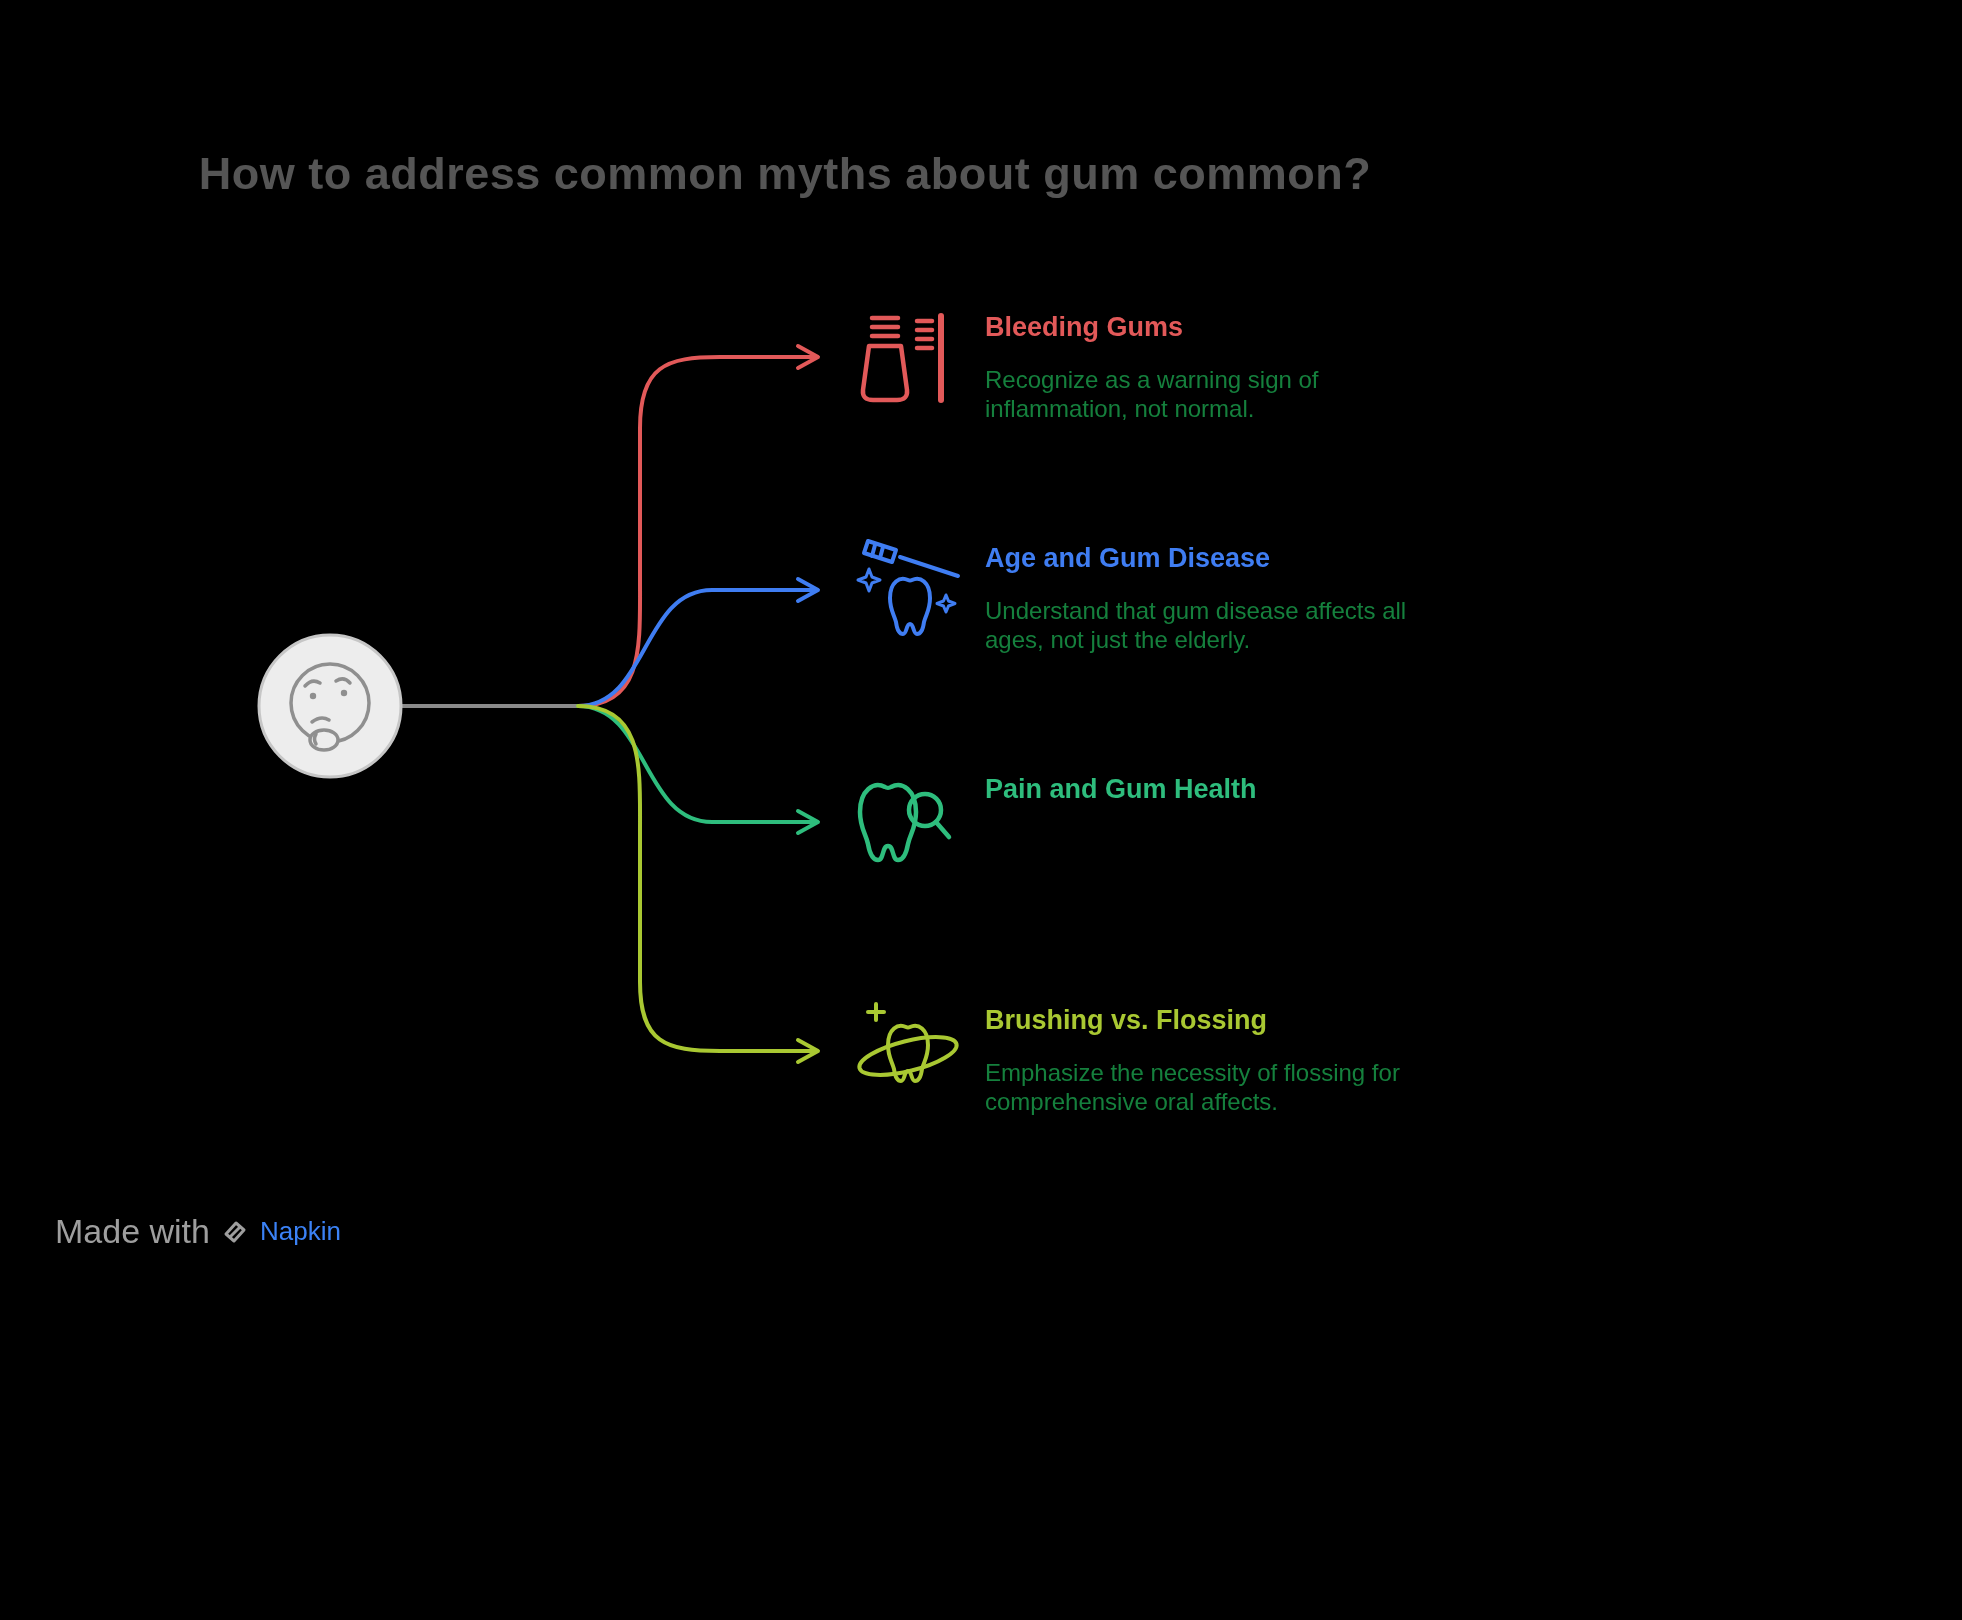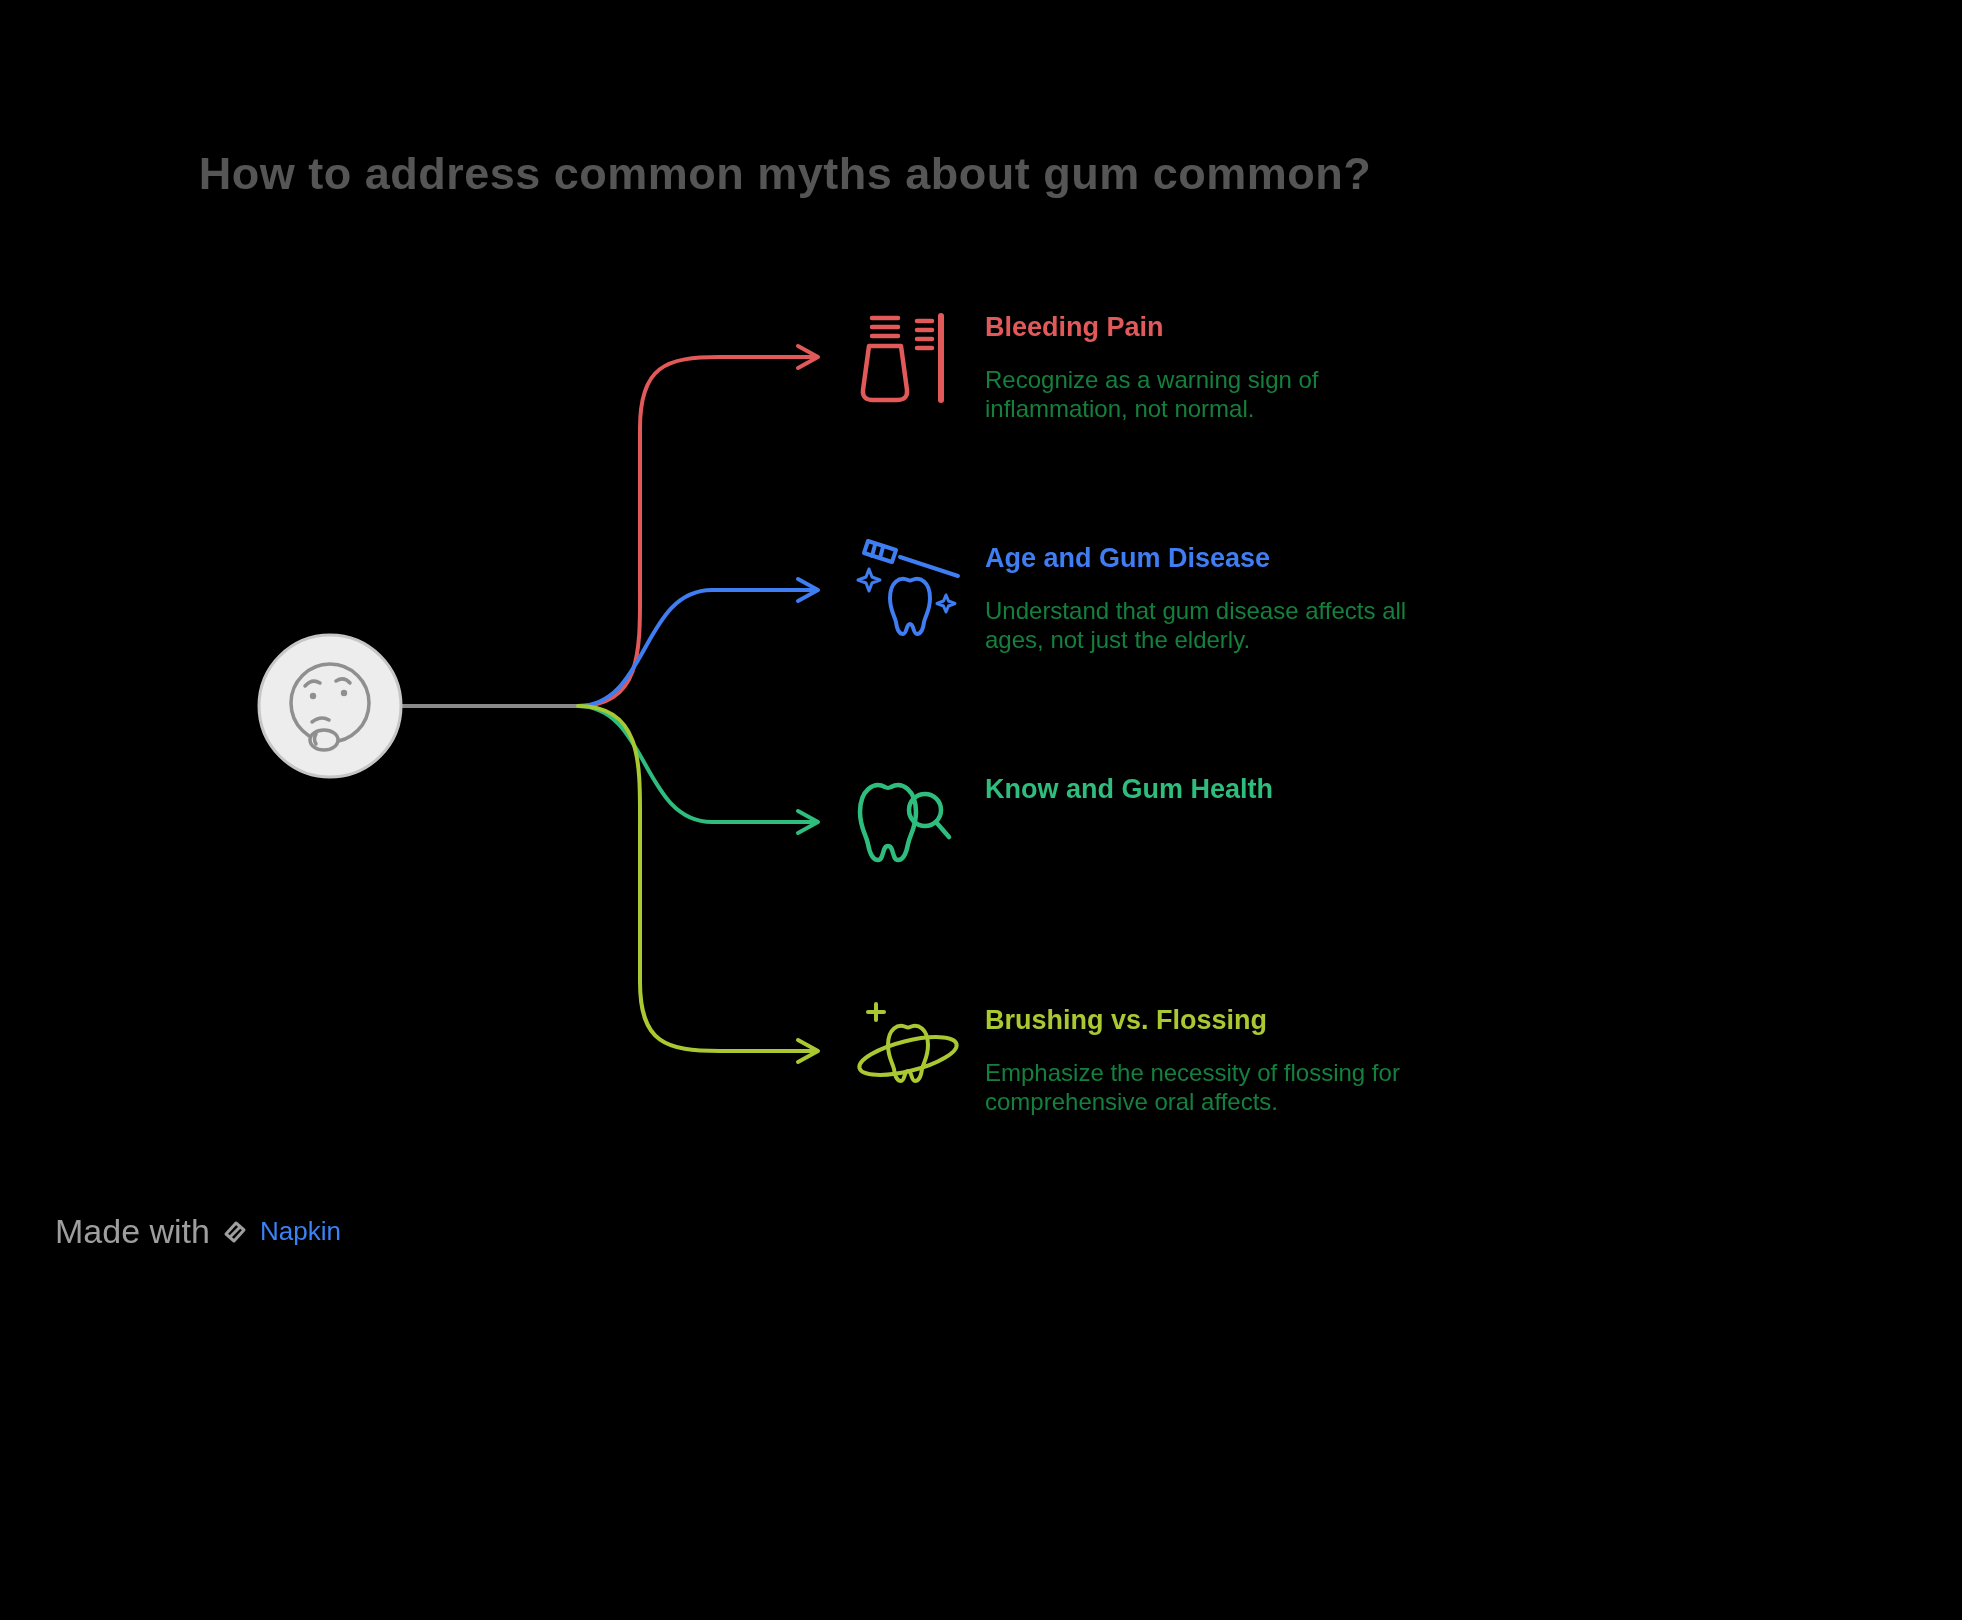--- a/index.html
+++ b/index.html
@@ -144,31 +144,31 @@
       <path d="M888,1045 C888,1029 898,1023 906,1027 C907,1027.5 909,1027.5 910,1027 C918,1023 928,1029 928,1045 C928,1057 924,1061 922,1069 C921,1077 919,1081 915,1081 C911,1081 912,1071 908,1071 C904,1071 905,1081 901,1081 C897,1081 895,1077 894,1069 C892,1061 888,1057 888,1045 Z"></path>
       <ellipse cx="908" cy="1056" rx="50" ry="15" transform="rotate(-14 908 1056)"></ellipse>
       <path d="M876,1004 V1020"></path>
       <path d="M868,1012 H884"></path>
     </g>
   </svg>
 
   <h1 class="title">How to address common myths about gum common?</h1>
 
   <div class="branch-item item-1">
-    <p class="label c-red">Bleeding Pain</p>
+    <p class="label c-red">Bleeding Gums</p>
     <p class="desc">Recognize as a warning sign of inflammation, not normal.</p>
   </div>
 
   <div class="branch-item item-2">
     <p class="label c-blue">Age and Gum Disease</p>
     <p class="desc">Understand that gum disease affects all ages, not just the elderly.</p>
   </div>
 
   <div class="branch-item item-3">
-    <p class="label c-green">Know and Gum Health</p>
+    <p class="label c-green">Pain and Gum Health</p>
   </div>
 
   <div class="branch-item item-4">
     <p class="label c-yellow">Brushing vs. Flossing</p>
     <p class="desc">Emphasize the necessity of flossing for comprehensive oral affects.</p>
   </div>
 
   <div class="footer">
     <span class="made-with">Made with</span>
     <span style="display:inline-flex;">

